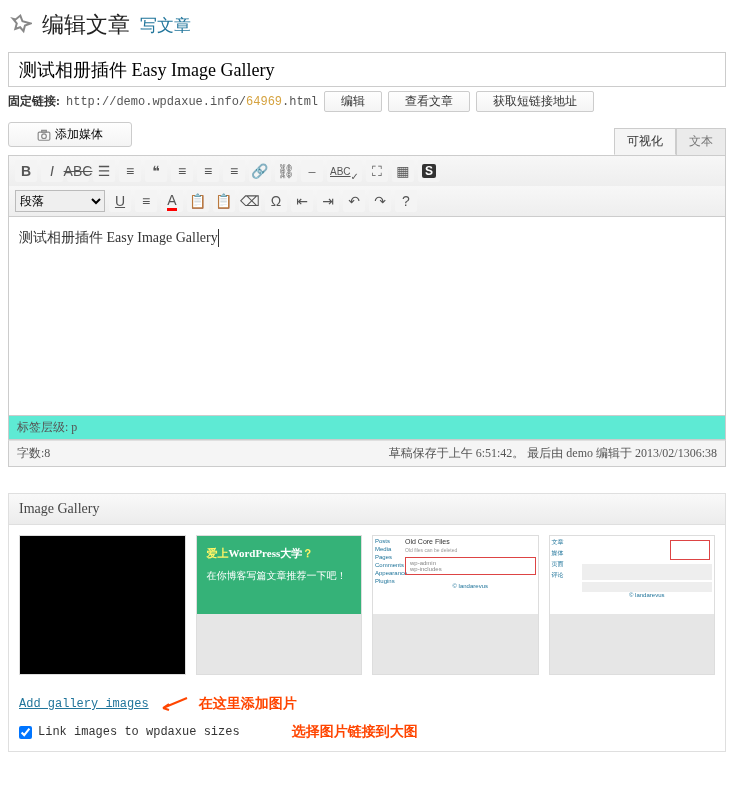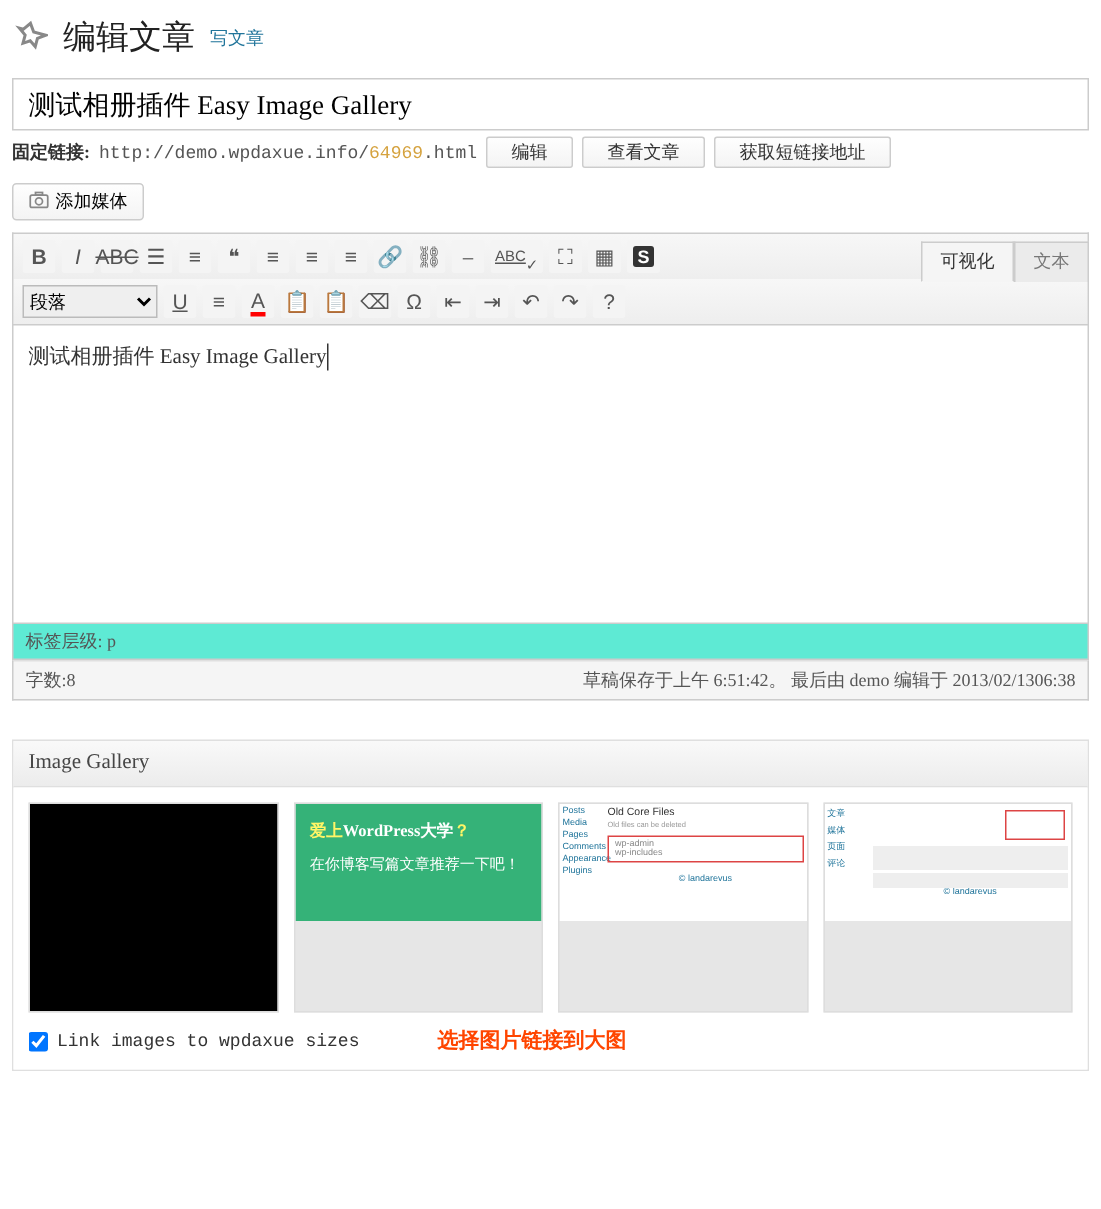--- a/index.html
+++ b/index.html
@@ -1,30 +1,30 @@
 <!DOCTYPE html>
 <html><head>
 <meta charset="utf-8">
 <style>
 * { margin: 0; padding: 0; box-sizing: border-box; }
 body { font-family: "Microsoft YaHei", Arial, sans-serif; font-size: 13px; color: #333; background: #fff; padding: 10px 8px; }
 .page-header { display: flex; align-items: center; gap: 10px; margin-bottom: 12px; }
 .pin-icon { width: 24px; height: 24px; color: #888; }
 .page-title { font-size: 22px; font-weight: normal; color: #222; }
-.add-new-link { font-size: 12px; color: #21759b; text-decoration: none; }
+.add-new-link { font-size: 17px; color: #21759b; text-decoration: none; }
 .title-input { width: 100%; padding: 6px 10px; font-size: 18px; font-family: SimSun, serif; border: 1px solid #ccc; background: #fff; margin-bottom: 4px; }
 .permalink-row { display: flex; align-items: center; gap: 6px; font-size: 12px; margin-bottom: 10px; }
 .permalink-label { font-weight: bold; font-family: SimSun, serif; }
 .permalink-url { font-family: "Courier New", monospace; color: #555; }
 .permalink-url .highlight { color: #d5a23e; }
 .btn-small { padding: 1px 16px; font-size: 12px; border: 1px solid #ccc; background: linear-gradient(#fefefe,#f4f4f4); border-radius: 2px; cursor: pointer; font-family: SimSun, serif; color: #333; }
-.add-media-btn { display: inline-flex; gap: 4px; padding: 3px 10px; border: 1px solid #ccc; background: linear-gradient(#fefefe,#f4f4f4); border-radius: 3px; cursor: pointer; font-size: 12px; margin-bottom: 8px; }
+.add-media-btn { display: inline-flex; align-items: center; gap: 4px; padding: 3px 28px; border: 1px solid #ccc; background: linear-gradient(#fefefe,#f4f4f4); border-radius: 3px; cursor: pointer; font-size: 12px; margin-bottom: 8px; }
 .editor-wrap { position: relative; }
 .editor-tabs { position: absolute; right: 0; top: -27px; display: flex; }
-.editor-tab { padding: 4px 12px; border: 1px solid #ccc; background: #ebebeb; font-size: 12px; color: #777; cursor: pointer; border-bottom: none; font-family: SimSun, serif; margin-top: 33px; }
+.editor-tab { padding: 4px 12px; border: 1px solid #ccc; background: #ebebeb; font-size: 12px; color: #777; cursor: pointer; border-bottom: none; font-family: SimSun, serif; }
 .editor-tab.active { background: #f5f5f5; color: #333; border-bottom: 1px solid #f5f5f5; position: relative; z-index: 2; }
 .toolbar { display: flex; flex-wrap: wrap; gap: 4px; padding: 4px 6px; background: linear-gradient(#f7f7f7,#eee); border: 1px solid #ccc; border-bottom: none; }
 .toolbar-row2 { border-top: none; }
 .tool-btn { width: 22px; height: 22px; display: inline-flex; align-items: center; justify-content: center; border: 1px solid transparent; border-radius: 2px; cursor: pointer; font-size: 14px; color: #555; background: #f4f4f4; }
 .format-select { height: 22px; font-size: 12px; border: 1px solid #bbb; min-width: 90px; }
 .editor-content { border: 1px solid #ccc; background: #fff; min-height: 200px; padding: 12px 10px; font-family: SimSun, serif; font-size: 14px; position: relative; }
 .cursor-line { display: inline-block; border-right: 1px solid #333; }
 .editor-statusbar { border: 1px solid #ccc; border-top: none; background: #5eead4; padding: 3px 8px; font-size: 12px; color: #555; font-family: SimSun, serif; }
 .editor-footer { display: flex; justify-content: space-between; border: 1px solid #ccc; border-top: 1px solid #dfdfdf; background: #f5f5f5; padding: 4px 8px; font-size: 12px; color: #555; font-family: SimSun, serif; }
 .metabox { border: 1px solid #dfdfdf; margin-top: 26px; background: #f9f9f9; }
@@ -200,20 +200,27 @@
           <div class="ss-main">
             <div class="ss4-box" style="right:2px;top:2px;width:40px;height:20px;"></div>
             <div style="position:absolute;left:0;top:26px;right:0;height:16px;background:#eee"></div>
             <div style="position:absolute;left:0;top:44px;right:0;height:10px;background:#eee"></div>
             <div class="ss-footer" style="margin-top:54px">© <span>landarevus</span></div>
           </div>
         </div>
       </div>
     </div>
 
+    <div class="add-gallery-row">
+      <a class="add-gallery-link">Add gallery images</a>
+      <svg class="arrow-svg" viewBox="0 0 30 16">
+          <path d="M28 2 L4 12 M4 12 L10 8 M4 12 L10 14" stroke="#ff4500" stroke-width="2" fill="none"></path>
+        </svg>
+      <span class="annotation">在这里添加图片</span>
+    </div>
 
     <div class="checkbox-row">
       <input type="checkbox" checked="" style="">
       <label>Link images to wpdaxue sizes</label>
       <span style="width:40px"></span>
       <span class="annotation">选择图片链接到大图</span>
     </div>
   </div>
 </div>
 

